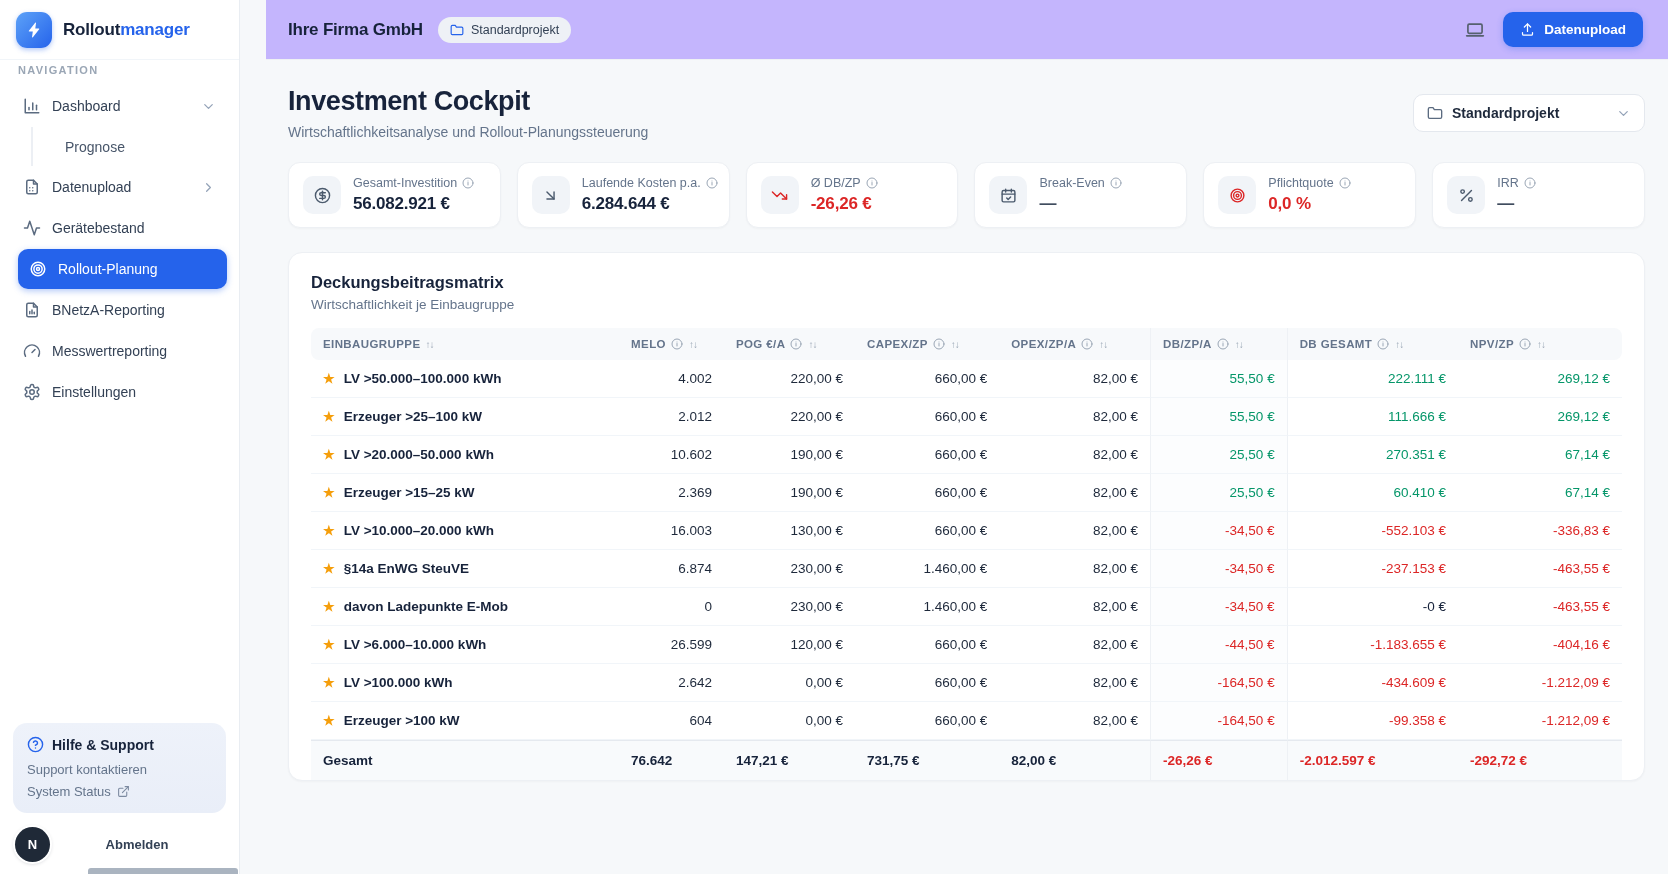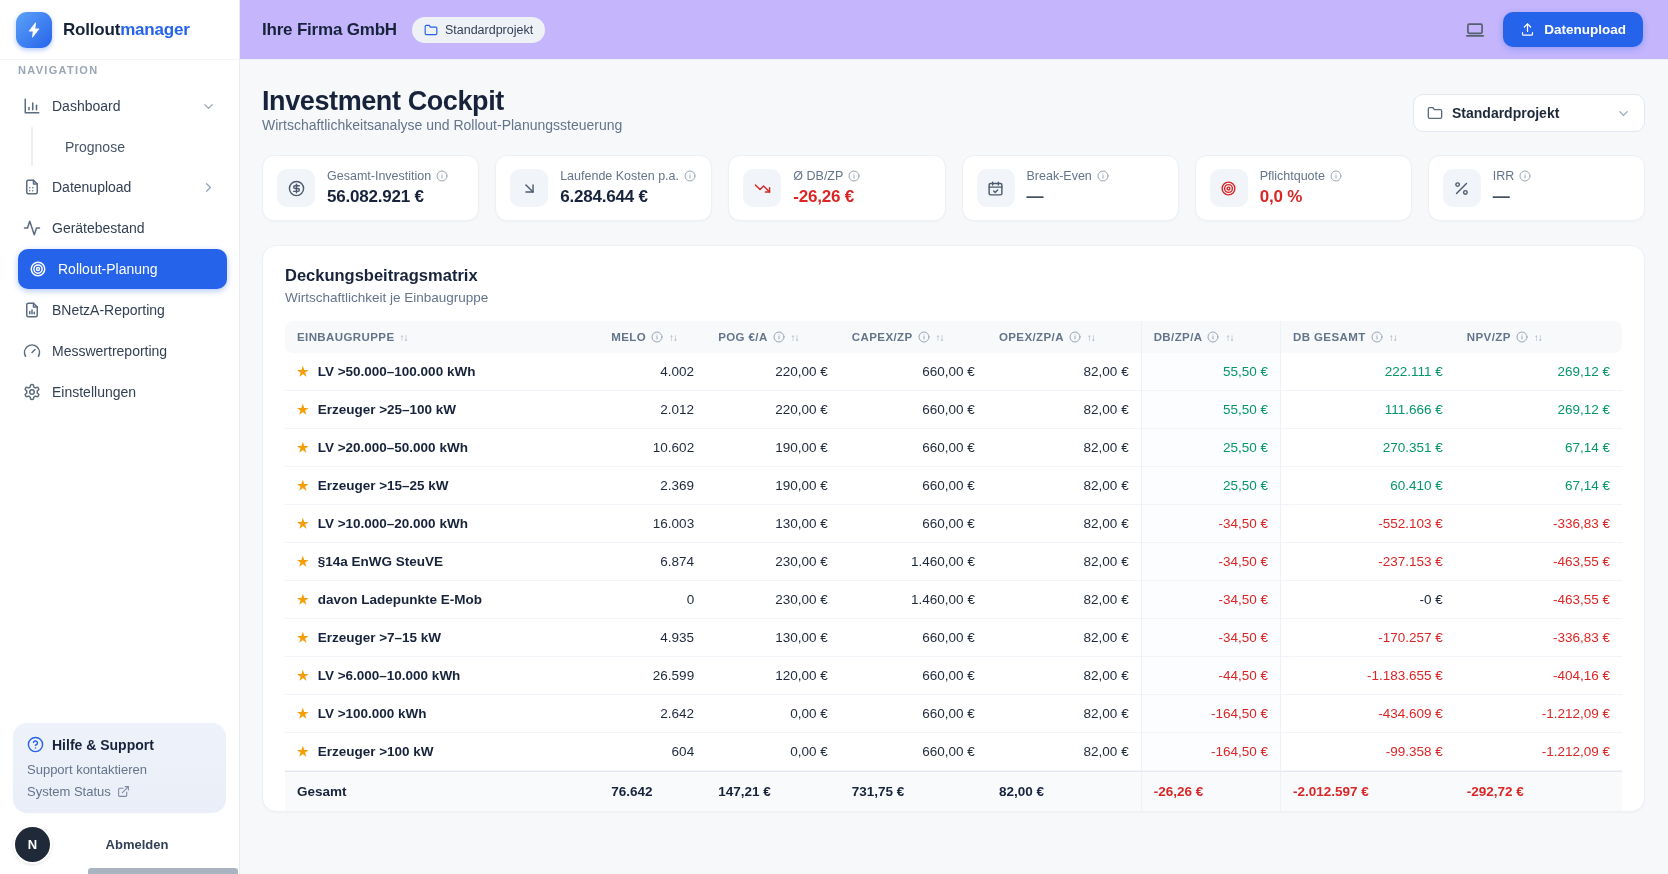--- a/index.html
+++ b/index.html
@@ -7,21 +7,21 @@
   body {
     font-family:"Liberation Sans", sans-serif;
     background:#f6f8fa;
     color:#0f172a;
     -webkit-font-smoothing:antialiased;
   }
   :root {
     --accent:#2563eb; --pos:#059669; --neg:#dc2626; --star:#f59e0b;
     --txt:#0f172a; --muted:#64748b; --line:#eef1f5; --line2:#e2e8f0;
   }
-  .app { display:flex; width:1668px; height:874px; position:relative; }
+  .app { display:flex; width:1668px; height:874px; position:relative;gap:26px; }
 
   
   .icon { display:inline-flex; width:18px; height:18px; flex:0 0 auto; align-items:center; justify-content:center; }
   .icon svg { width:100%; height:100%; }
 
   
   .sidebar { width:240px; background:#ffffff; border-right:1px solid #e9edf2; display:flex; flex-direction:column; flex:0 0 240px; }
   .logo-row { height:60px; display:flex; align-items:center; gap:11px; padding:0 16px; border-bottom:1px solid #f1f5f9; }
   .logo-badge { width:36px; height:36px; border-radius:11px; background:linear-gradient(135deg,#5da2f8,#2563eb); display:flex; align-items:center; justify-content:center; color:#fff; box-shadow:0 2px 5px rgba(37,99,235,.35); }
   .logo-badge svg { width:18px; height:18px; }
@@ -54,21 +54,21 @@
   .project-badge { display:flex; align-items:center; gap:7px; background:#eef1f6; border-radius:999px; padding:6px 12px; font-size:12.5px; font-weight:500; color:#334155; cursor:pointer; }
   .project-badge .icon { width:14px; height:14px; color:var(--accent); }
   .topbar-right { margin-left:auto; display:flex; align-items:center; gap:18px; }
   .laptop-btn { color:#55606e; width:20px; height:20px; cursor:pointer; }
   .btn { display:inline-flex; align-items:center; gap:9px; background:var(--accent); color:#fff; border:none; border-radius:10px; font-family:inherit; font-size:13.5px; font-weight:600; padding:10px 17px; cursor:pointer; box-shadow:0 2px 6px rgba(37,99,235,.3); }
   .btn .icon { width:15px; height:15px; color:#fff; }
 
   .content { flex:1; padding:26px 23px 0 22px; overflow:hidden; }
   .page-head { display:flex; align-items:flex-start; margin-bottom:22px; }
   .page-title { font-size:27px; font-weight:700; color:#17233b; letter-spacing:-0.4px; }
-  .page-subtitle { font-size:14px; color:#64748b; }
+  .page-subtitle { font-size:14px; color:#64748b; margin-top:7px; }
   .page-head-right { margin-left:auto; display:flex; align-items:center; gap:15px; padding-top:8px; }
   .project-select { width:232px; background:#fff; border:1px solid #e4e8ee; border-radius:10px; padding:10px 13px; display:flex; align-items:center; gap:9px; font-size:14px; font-weight:600; color:#1e293b; cursor:pointer; }
   .project-select .icon { width:16px; height:16px; color:#5b6b80; }
   .project-select .chev { margin-left:auto; width:15px; height:15px; color:#94a3b8; }
   .btn-new { padding:11px 19px; font-size:14px; }
 
   
   .kpi-row { display:grid; grid-template-columns:repeat(6,1fr); gap:16px; margin-bottom:24px; }
   .kpi-card { background:#fff; border:1px solid #edf0f4; border-radius:12px; padding:13px 14px; display:flex; align-items:center; gap:12px; box-shadow:0 1px 2px rgba(15,23,42,.03); min-width:0; }
   .kpi-icon { width:38px; height:38px; border-radius:10px; background:#f1f4f8; display:flex; align-items:center; justify-content:center; color:#4b5a6d; flex:0 0 38px; }
@@ -558,30 +558,20 @@
                 <td class="name"><span class="star">★</span>davon Ladepunkte E-Mob</td>
                 <td class="num">0</td>
                 <td class="num">230,00 €</td>
                 <td class="num">1.460,00 €</td>
                 <td class="num">82,00 €</td>
                 <td class="num hl neg">-34,50 €</td>
                 <td class="num dark">-0 €</td>
                 <td class="num neg">-463,55 €</td>
               </tr>
               <tr>
-                <td class="name"><span class="star">★</span>Erzeuger &gt;7–15 kW</td>
-                <td class="num">4.935</td>
-                <td class="num">130,00 €</td>
-                <td class="num">660,00 €</td>
-                <td class="num">82,00 €</td>
-                <td class="num hl neg">-34,50 €</td>
-                <td class="num neg">-170.257 €</td>
-                <td class="num neg">-336,83 €</td>
-              </tr>
-              <tr>
                 <td class="name"><span class="star">★</span>LV &gt;6.000–10.000 kWh</td>
                 <td class="num">26.599</td>
                 <td class="num">120,00 €</td>
                 <td class="num">660,00 €</td>
                 <td class="num">82,00 €</td>
                 <td class="num hl neg">-44,50 €</td>
                 <td class="num neg">-1.183.655 €</td>
                 <td class="num neg">-404,16 €</td>
               </tr>
               <tr>

